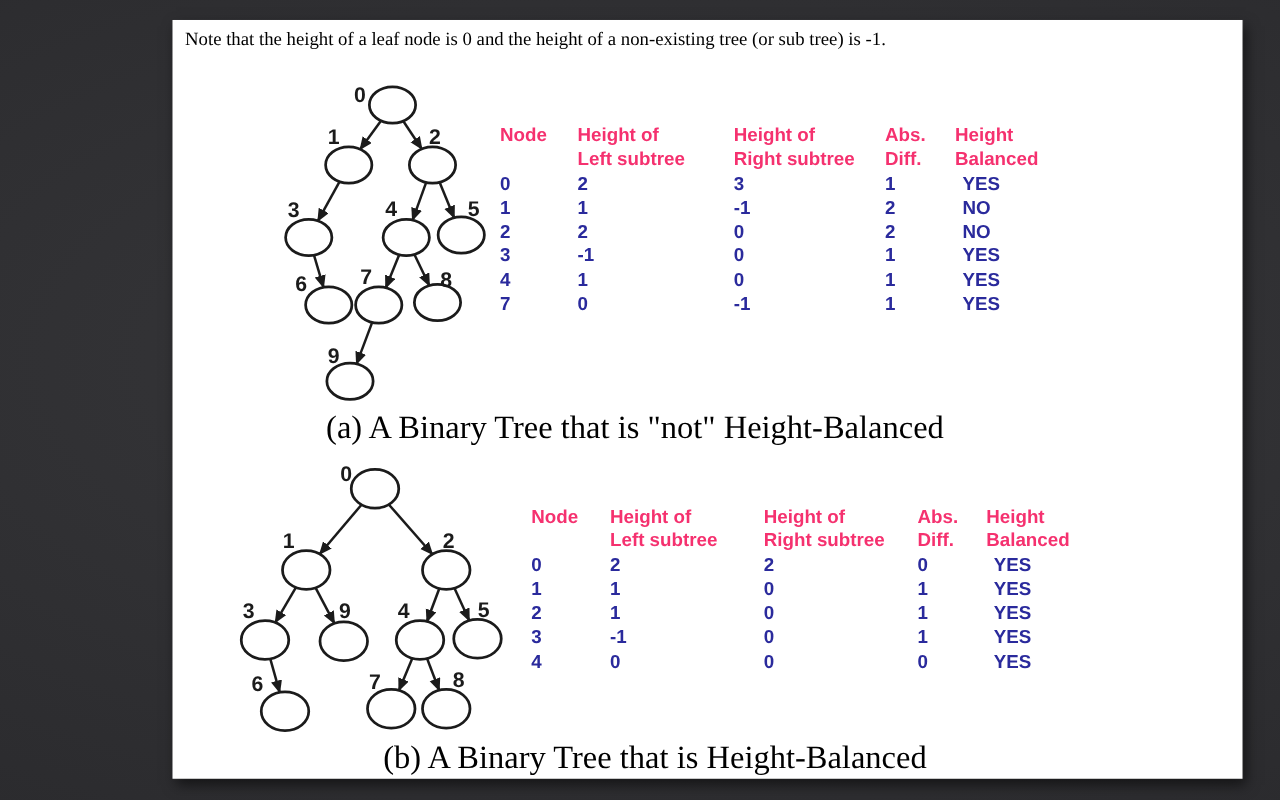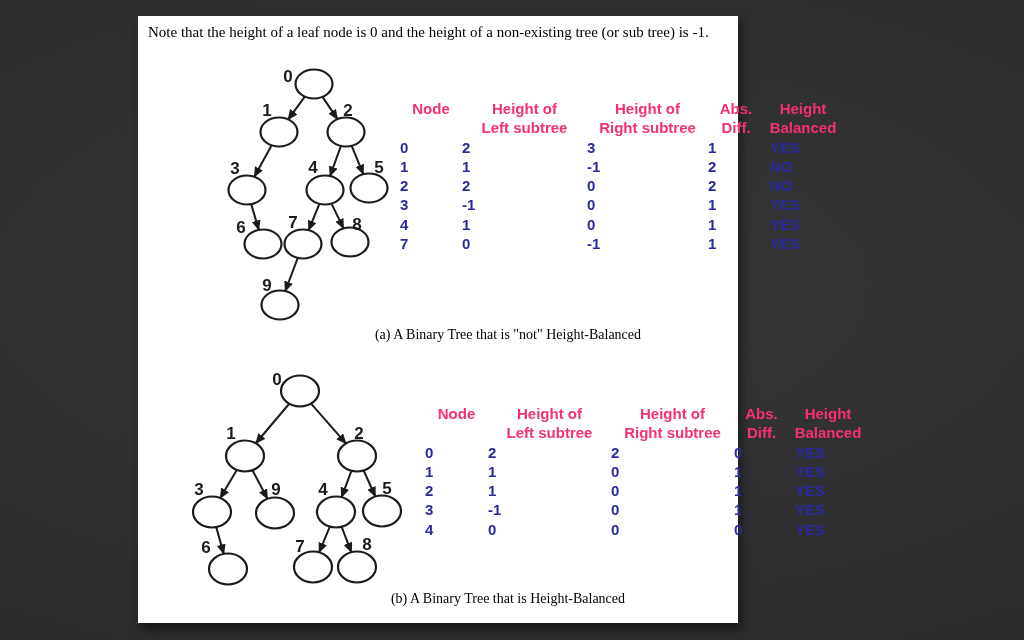--- a/index.html
+++ b/index.html
@@ -2,50 +2,50 @@
 <html style="--pink: #f5316f; --blue: #2a2a9c; --ink: #1b1b1b;"><head>
 <meta charset="utf-8">
 <style>
   html,body{margin:0;padding:0;}
   body{
     width:1024px;height:640px;overflow:hidden;
     background:radial-gradient(ellipse 130% 95% at 50% 45%, #37373a 0%, #2c2c2f 65%, #262629 100%);
     font-family:"Liberation Sans",sans-serif;
   }
   .slide{
-    position:absolute;left:138px;top:16px;width:600px;height:607px;
+    position:absolute;left:138px;top:16px;width:856px;height:607px;
     background:#ffffff;
     box-shadow:3px 5px 10px rgba(0,0,0,0.55), 0 0 1px rgba(255,255,255,0.15);
   }
   .note{
     position:absolute;left:10px;top:6px;width:730px;
     font-family:"Liberation Serif",serif;font-size:15px;line-height:20px;color:#000;
     white-space:nowrap;
   }
   .caption{
     position:absolute;left:0;width:740px;text-align:center;
-    font-family:"Liberation Serif",serif;font-size:14px;color:#000;
+    font-family:"Liberation Serif",serif;font-size:26px;color:#000;
   }
   #captionA{top:311px;}
-  #captionB{top:575px;}
+  #captionB{top:575px;padding-left:16px;}
   svg.trees{position:absolute;left:0;top:0;width:748px;height:607px;}
   .edge{stroke:var(--ink,#1b1b1b);stroke-width:2;}
   .node{fill:#ffffff;stroke:var(--ink,#1b1b1b);stroke-width:2.2;}
   .nlabel{
     font-family:"Liberation Sans",sans-serif;font-size:17px;font-weight:bold;
     fill:var(--ink,#1b1b1b);text-anchor:middle;dominant-baseline:central;
   }
   .htable{
     position:absolute;display:grid;
     font-size:15px;font-weight:bold;line-height:19.3px;
     color:var(--blue,#2a2a9c);
   }
   #tableA{left:262px;top:83px;grid-template-columns:62px 125px 121px 56px 78px;}
   #tableB{left:287px;top:388px;grid-template-columns:63px 123px 123px 55px 78px;}
-  .hcell{color:var(--pink,#f5316f);height:38.6px;text-align:center;}
+  .hcell{color:var(--pink,#f5316f);height:38.6px;}
   .hcell div{height:19.3px;}
   .u{}
   .dcell{height:19.3px;}
   .c5{padding-left:6px;}
 </style>
 </head>
 <body>
 
 <div class="stage">
   <div class="slide">

